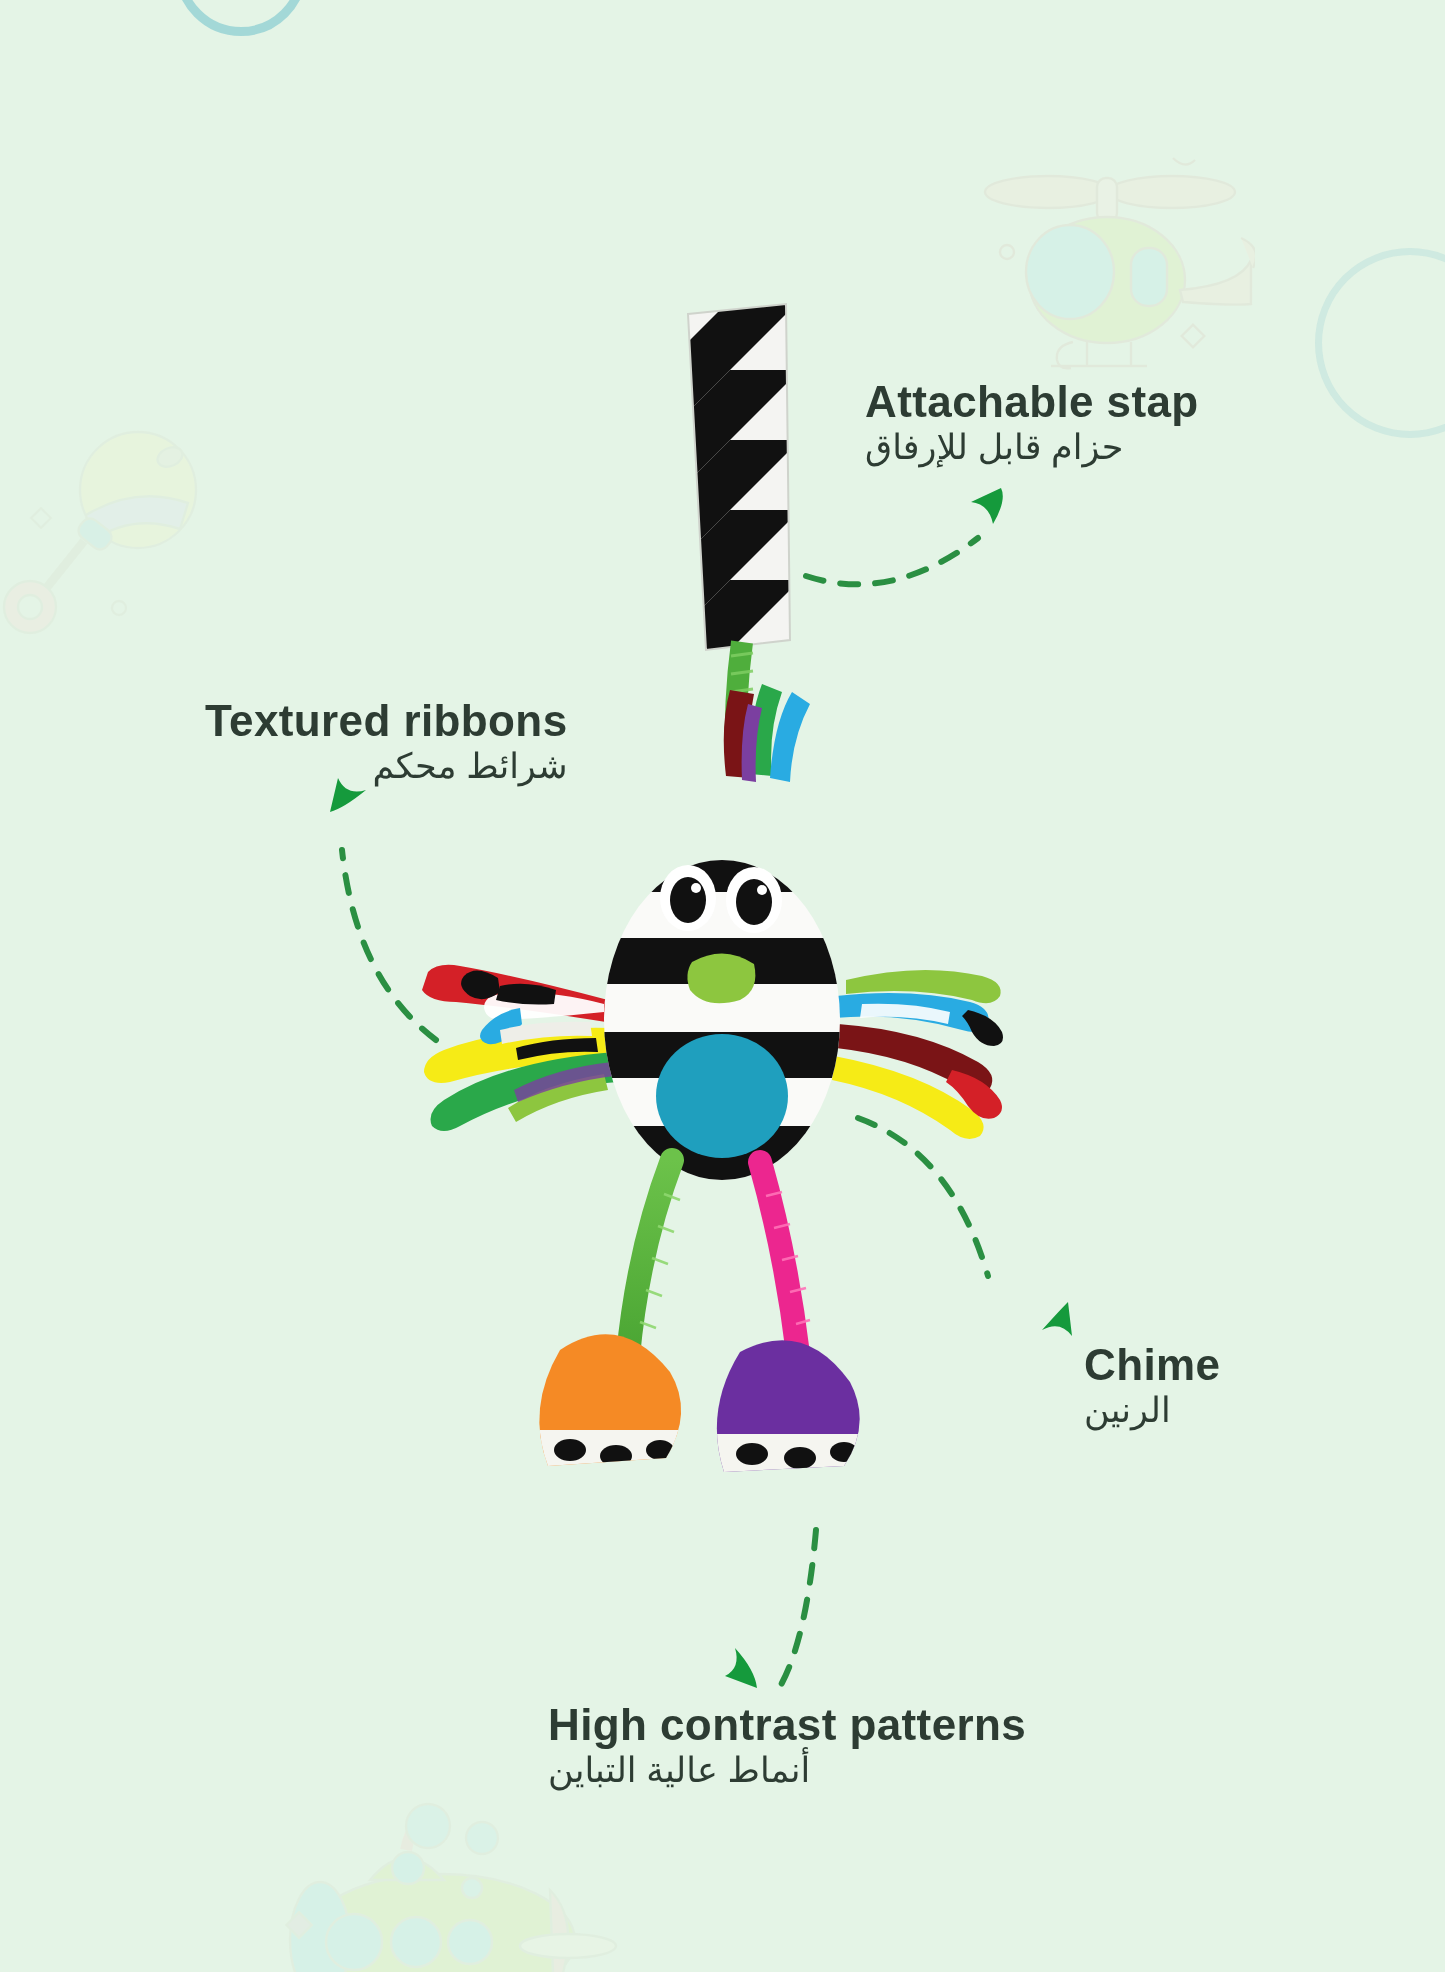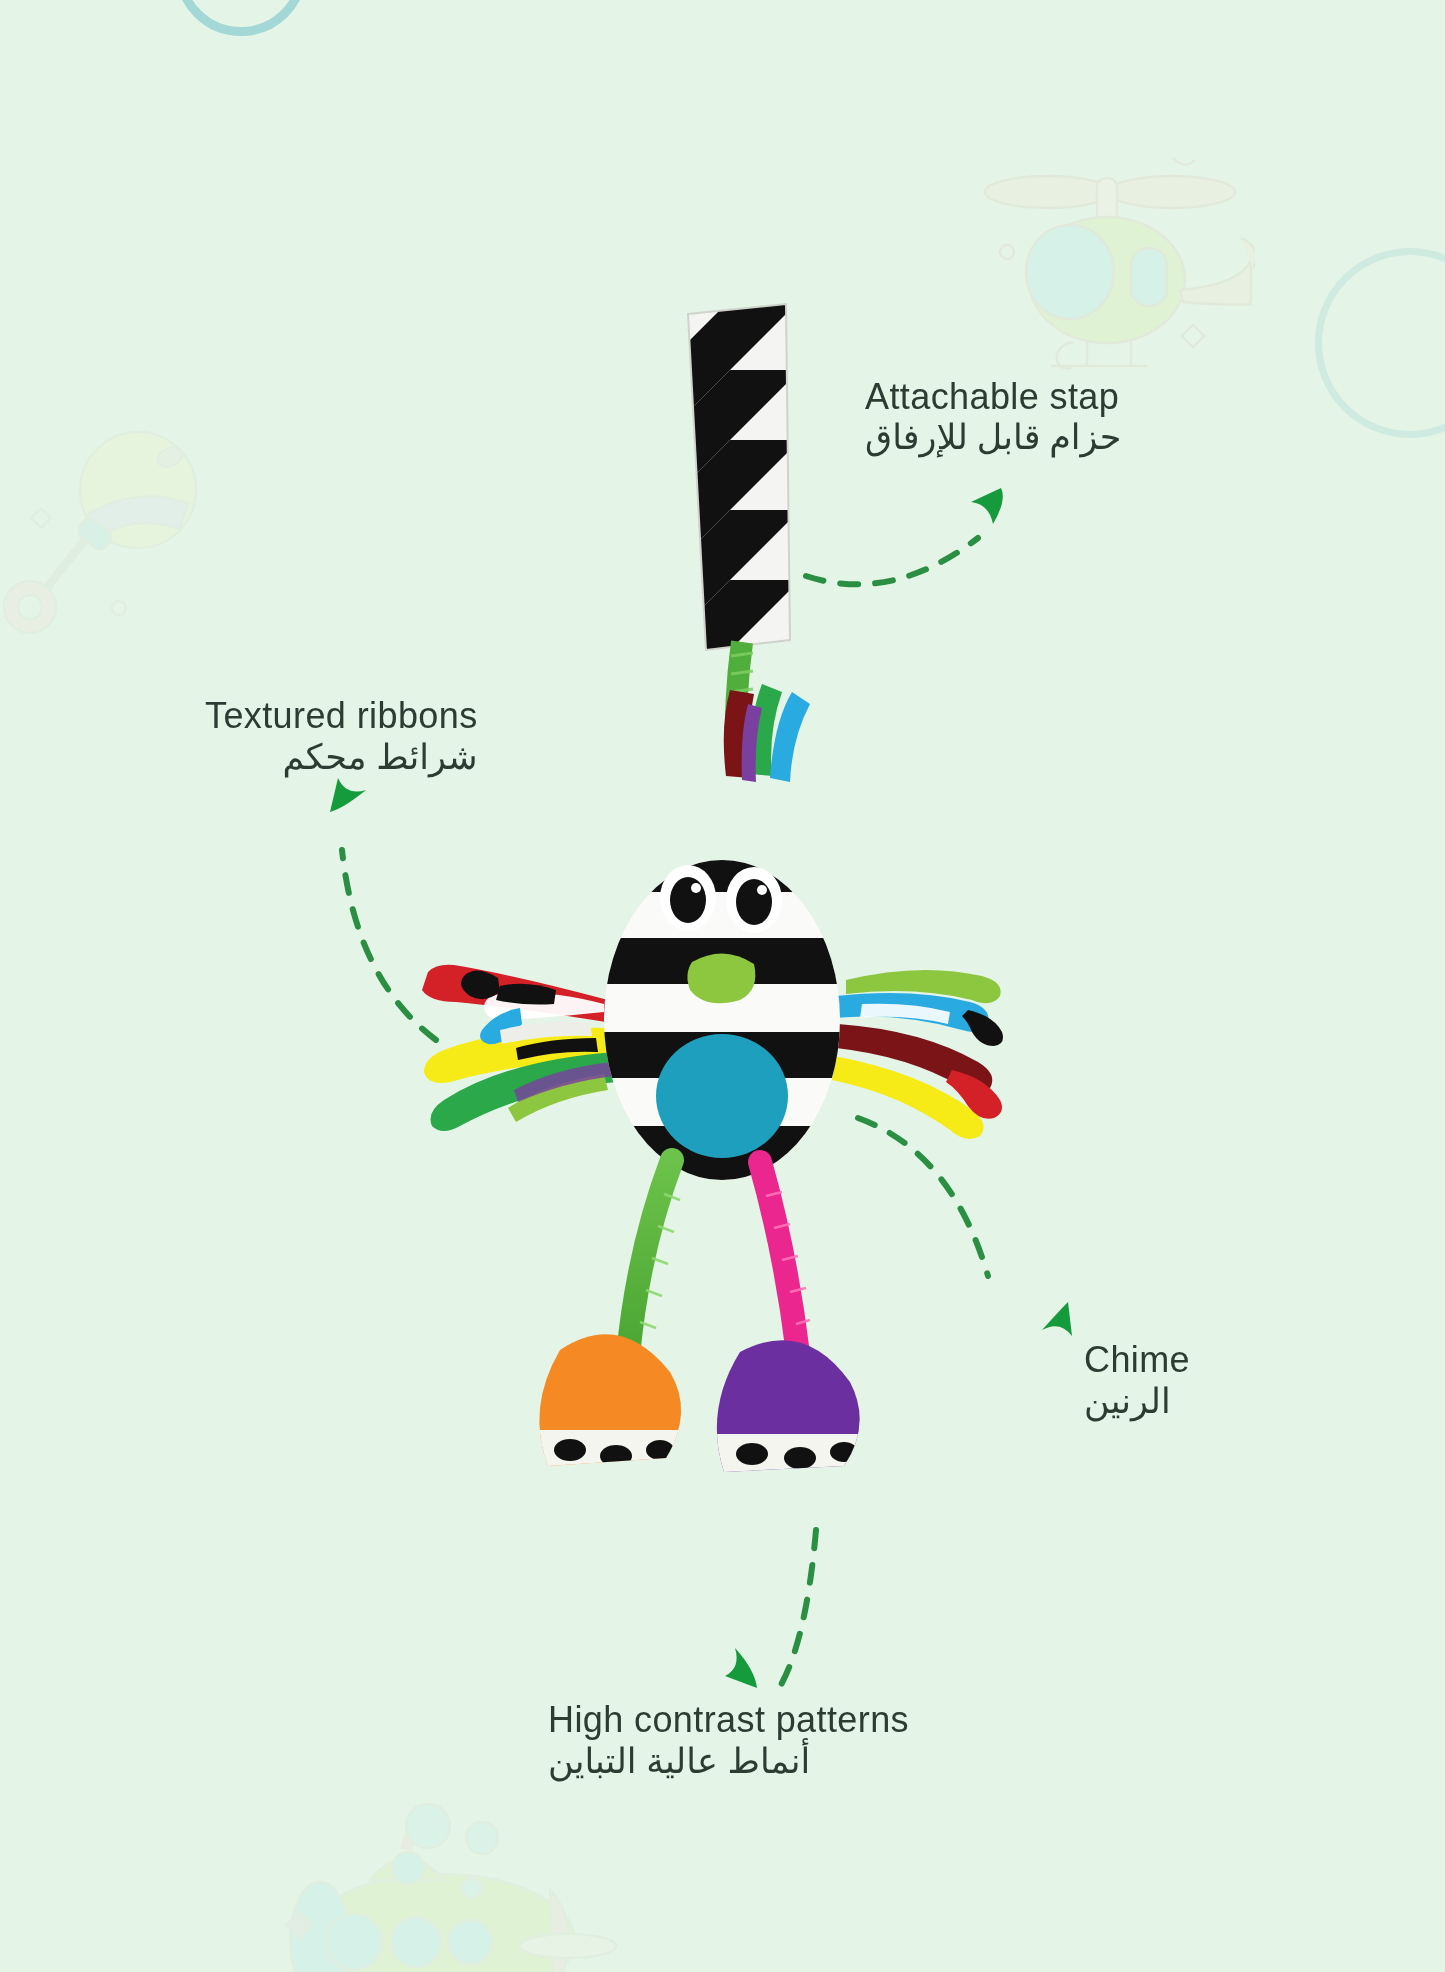--- a/index.html
+++ b/index.html
@@ -28,29 +28,29 @@
     border:7px solid #b9dfdc; opacity:.5;
   }
 
   
   .logo { position:absolute; left:60px; top:38px; width:250px; height:165px; }
   .logo svg { display:block; }
 
   
   .label { position:absolute; color:#2d3c33; }
   .label .en {
-    font-size:36px; font-weight:400; letter-spacing:.4px;
+    font-size:44px; font-weight:700; letter-spacing:.4px;
     line-height:1.12; white-space:nowrap; color:#2d3c33;
   }
   .label .ar {
     font-size:35px; font-weight:400; line-height:1.18;
     white-space:nowrap; direction:rtl; color:#2d3c33;
   }
   .lbl-strap  { left:865px;  top:377px;  text-align:left; }
-  .lbl-strap .ar { text-align:center;font-family:Liberation Serif, serif; }
+  .lbl-strap .ar { text-align:left; }
   .lbl-ribbon { left:205px;  top:696px;  text-align:left; }
   .lbl-ribbon .ar { text-align:right; }
   .lbl-chime  { left:1084px; top:1340px; text-align:left; }
   .lbl-chime .ar { text-align:left; }
   .lbl-hcp    { left:548px;  top:1700px; text-align:left; }
   .lbl-hcp .ar { }
 
   
   .arrows { position:absolute; inset:0; }
   .arrows svg { display:block; width:1445px; height:1972px; }

